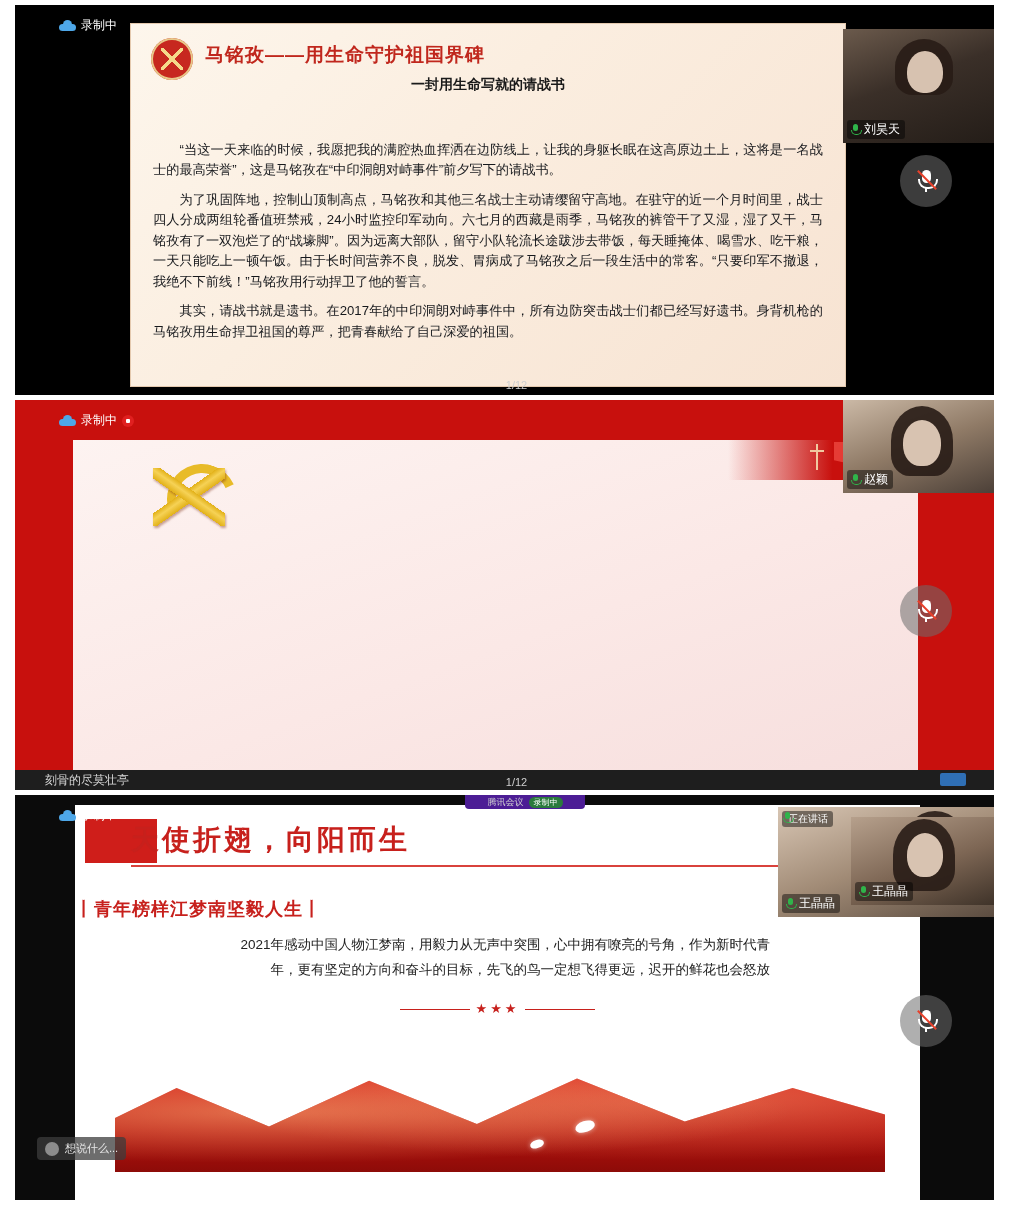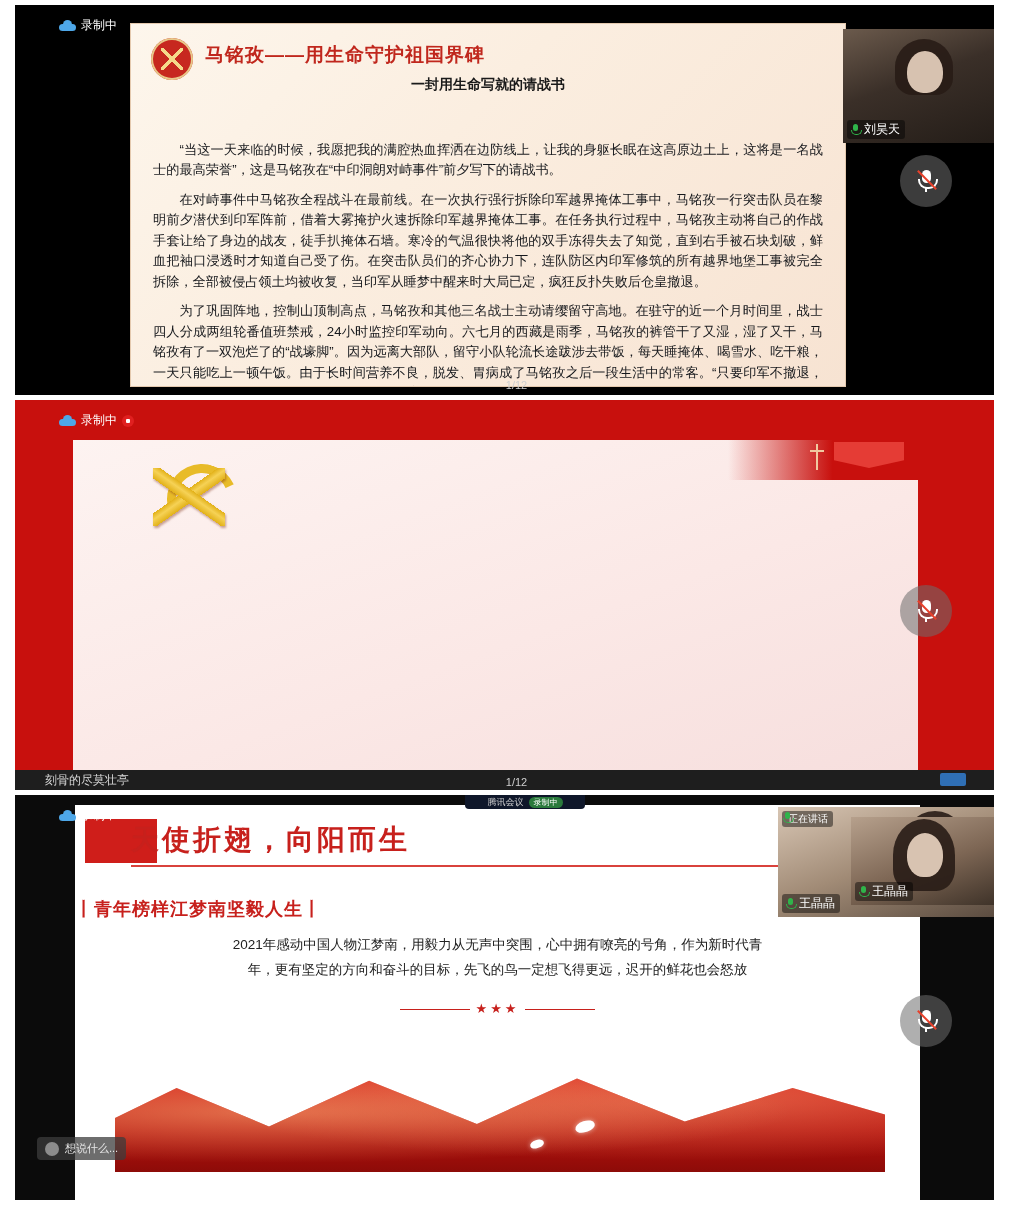--- a/index.html
+++ b/index.html
@@ -393,21 +393,21 @@
     color: #c7201c;
     letter-spacing: 1px;
   }
   .s3-para {
     position: absolute;
     left: 150px; top: 128px;
     width: 545px;
     font-size: 13.5px;
     line-height: 1.85;
     color: #222;
-    text-align: center;
+    text-align: right;
   }
   .s3-stars {
     position: absolute;
     left: 0; right: 0; top: 196px;
     text-align: center;
     color: #c7201c;
     font-size: 13px;
     letter-spacing: 3px;
   }
   .s3-stars .dash {
@@ -453,21 +453,21 @@
   .s3-toolbar .tb-icon {
     width: 14px; height: 14px;
     border-radius: 50%;
     background: #8c8c8c;
     display: inline-block;
   }
   .s3-topbar {
     position: absolute;
     left: 450px; top: 0;
     width: 120px; height: 14px;
-    background: #0f172a;
+    background: #4c1d95;
     border-radius: 0 0 4px 4px;
     color: #d2d2d2;
     font-size: 9px;
     display: flex;
     align-items: center;
     justify-content: center;
     gap: 5px;
     z-index: 40;
   }
   .s3-topbar .tb-pill {
@@ -514,21 +514,20 @@
 
   <div class="panel" id="panel1">
     <div class="slide1-stage">
 
       <div class="slide1-doc">
         <div class="s1-emblem"></div>
         <div class="s1-title">马铭孜——用生命守护祖国界碑</div>
         <div class="s1-subtitle">一封用生命写就的请战书</div>
         <div class="s1-body">
           <p>“当这一天来临的时候，我愿把我的满腔热血挥洒在边防线上，让我的身躯长眠在这高原边土上，这将是一名战士的最高荣誉”，这是马铭孜在“中印洞朗对峙事件”前夕写下的请战书。</p>
-          <p>在对峙事件中马铭孜全程战斗在最前线。在一次执行强行拆除印军越界掩体工事中，马铭孜一行突击队员在黎明前夕潜伏到印军阵前，借着大雾掩护火速拆除印军越界掩体工事。在任务执行过程中，马铭孜主动将自己的作战手套让给了身边的战友，徒手扒掩体石墙。寒冷的气温很快将他的双手冻得失去了知觉，直到右手被石块划破，鲜血把袖口浸透时才知道自己受了伤。在突击队员们的齐心协力下，连队防区内印军修筑的所有越界地堡工事被完全拆除，全部被侵占领土均被收复，当印军从睡梦中醒来时大局已定，疯狂反扑失败后仓皇撤退。</p>
           <p>为了巩固阵地，控制山顶制高点，马铭孜和其他三名战士主动请缨留守高地。在驻守的近一个月时间里，战士四人分成两组轮番值班禁戒，24小时监控印军动向。六七月的西藏是雨季，马铭孜的裤管干了又湿，湿了又干，马铭孜有了一双泡烂了的“战壕脚”。因为远离大部队，留守小队轮流长途跋涉去带饭，每天睡掩体、喝雪水、吃干粮，一天只能吃上一顿午饭。由于长时间营养不良，脱发、胃病成了马铭孜之后一段生活中的常客。“只要印军不撤退，我绝不下前线！”马铭孜用行动捍卫了他的誓言。</p>
           <p>其实，请战书就是遗书。在2017年的中印洞朗对峙事件中，所有边防突击战士们都已经写好遗书。身背机枪的马铭孜用生命捍卫祖国的尊严，把青春献给了自己深爱的祖国。</p>
         </div>
       </div>
 
       <div class="rec-badge">
         <span class="cloud-icon"></span>
         <span>录制中</span>
       </div>
 
@@ -586,20 +585,30 @@
 
       <div class="mic-float" style="top: 185px;">
         <span class="mic-glyph">
           <span class="mic-body"></span>
           <span class="mic-arc"></span>
           <span class="mic-stem"></span>
           <span class="mic-slash"></span>
         </span>
       </div>
 
+      <div class="thumb" style="left:828px; top:0px; width:151px; height:93px;">
+        <div class="vid vid-b">
+          <div class="hair-blob" style="left:48px; top:6px; width:62px; height:70px;"></div>
+          <div class="head-blob" style="left:60px; top:20px; width:38px; height:46px;"></div>
+        </div>
+        <div class="name-tag">
+          <span class="mic-mini"></span>
+          <span>赵颖</span>
+        </div>
+      </div>
 
     </div>
   </div>
 
   <div class="panel" id="panel3">
     <div class="slide3-stage">
 
       <div class="s3-inner">
         <div class="s3-redflag"></div>
         <div class="s3-heading">天使折翅，向阳而生</div>

